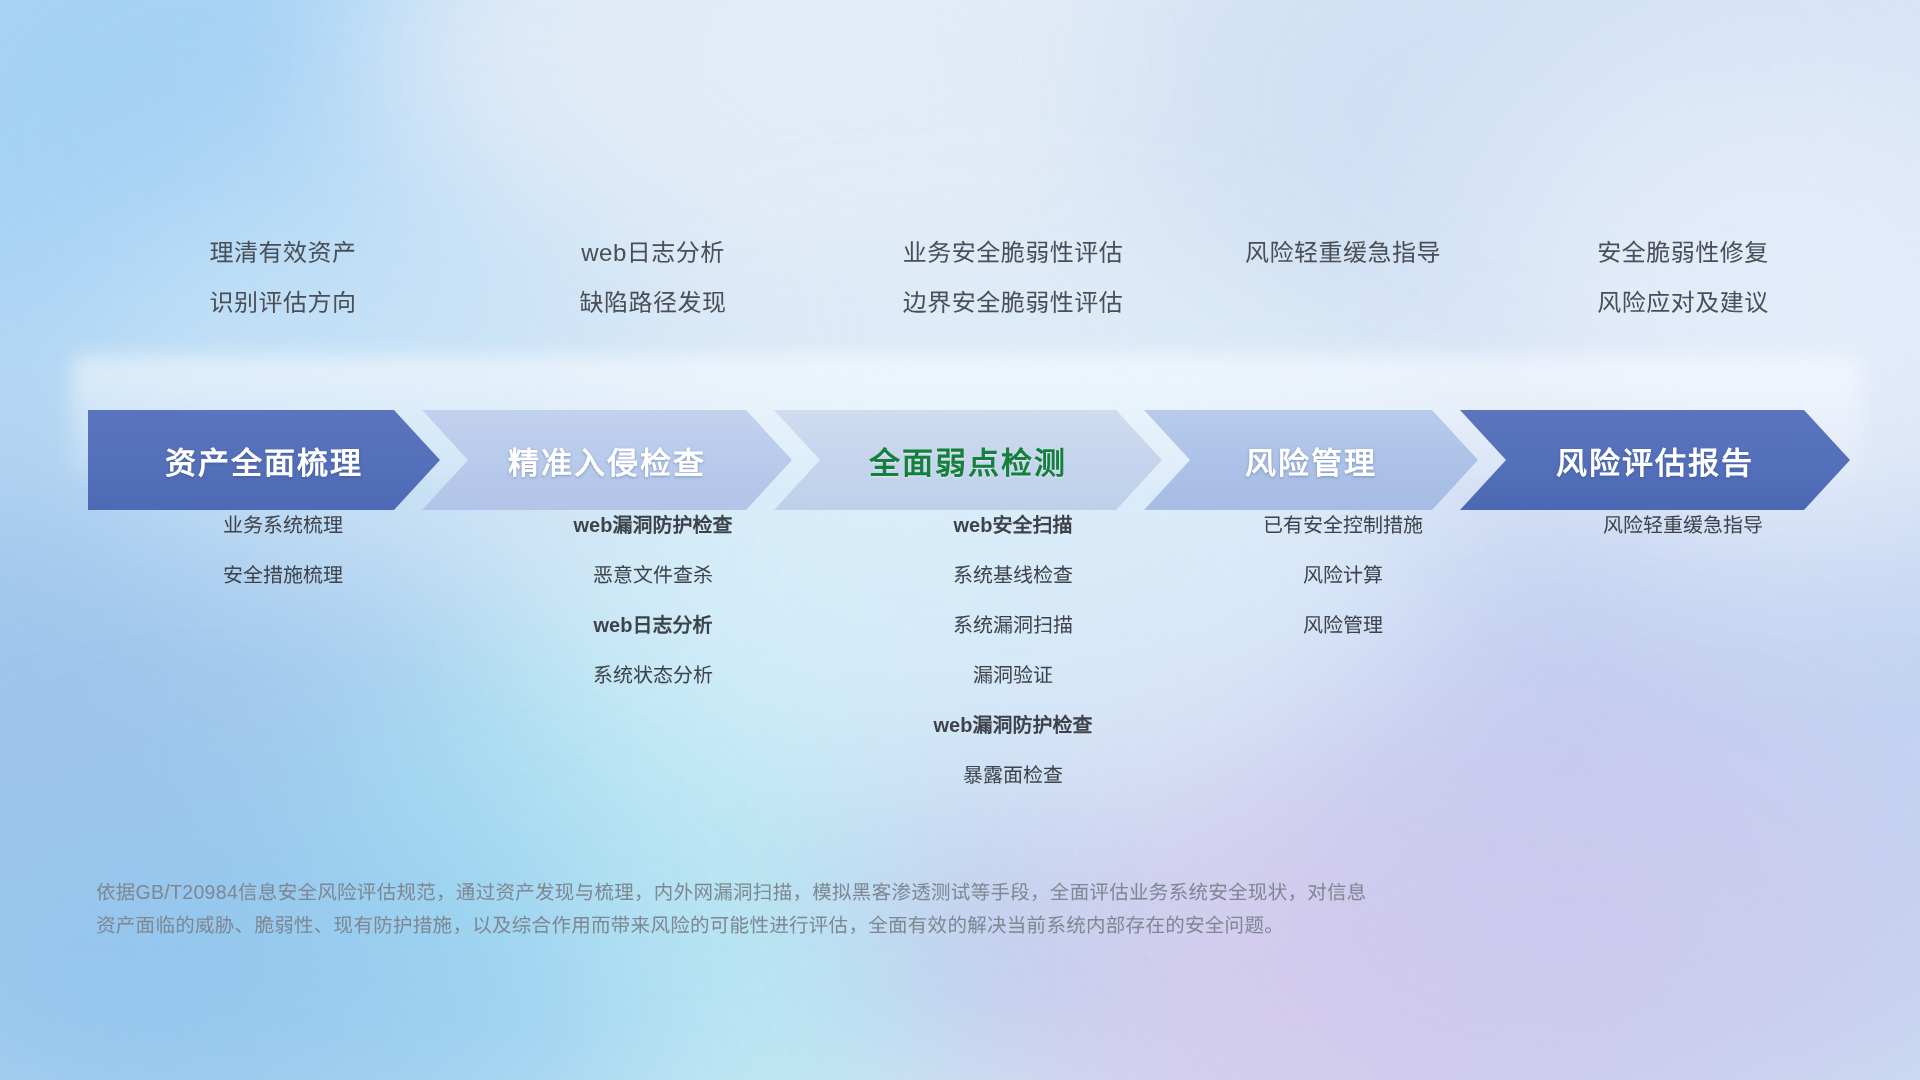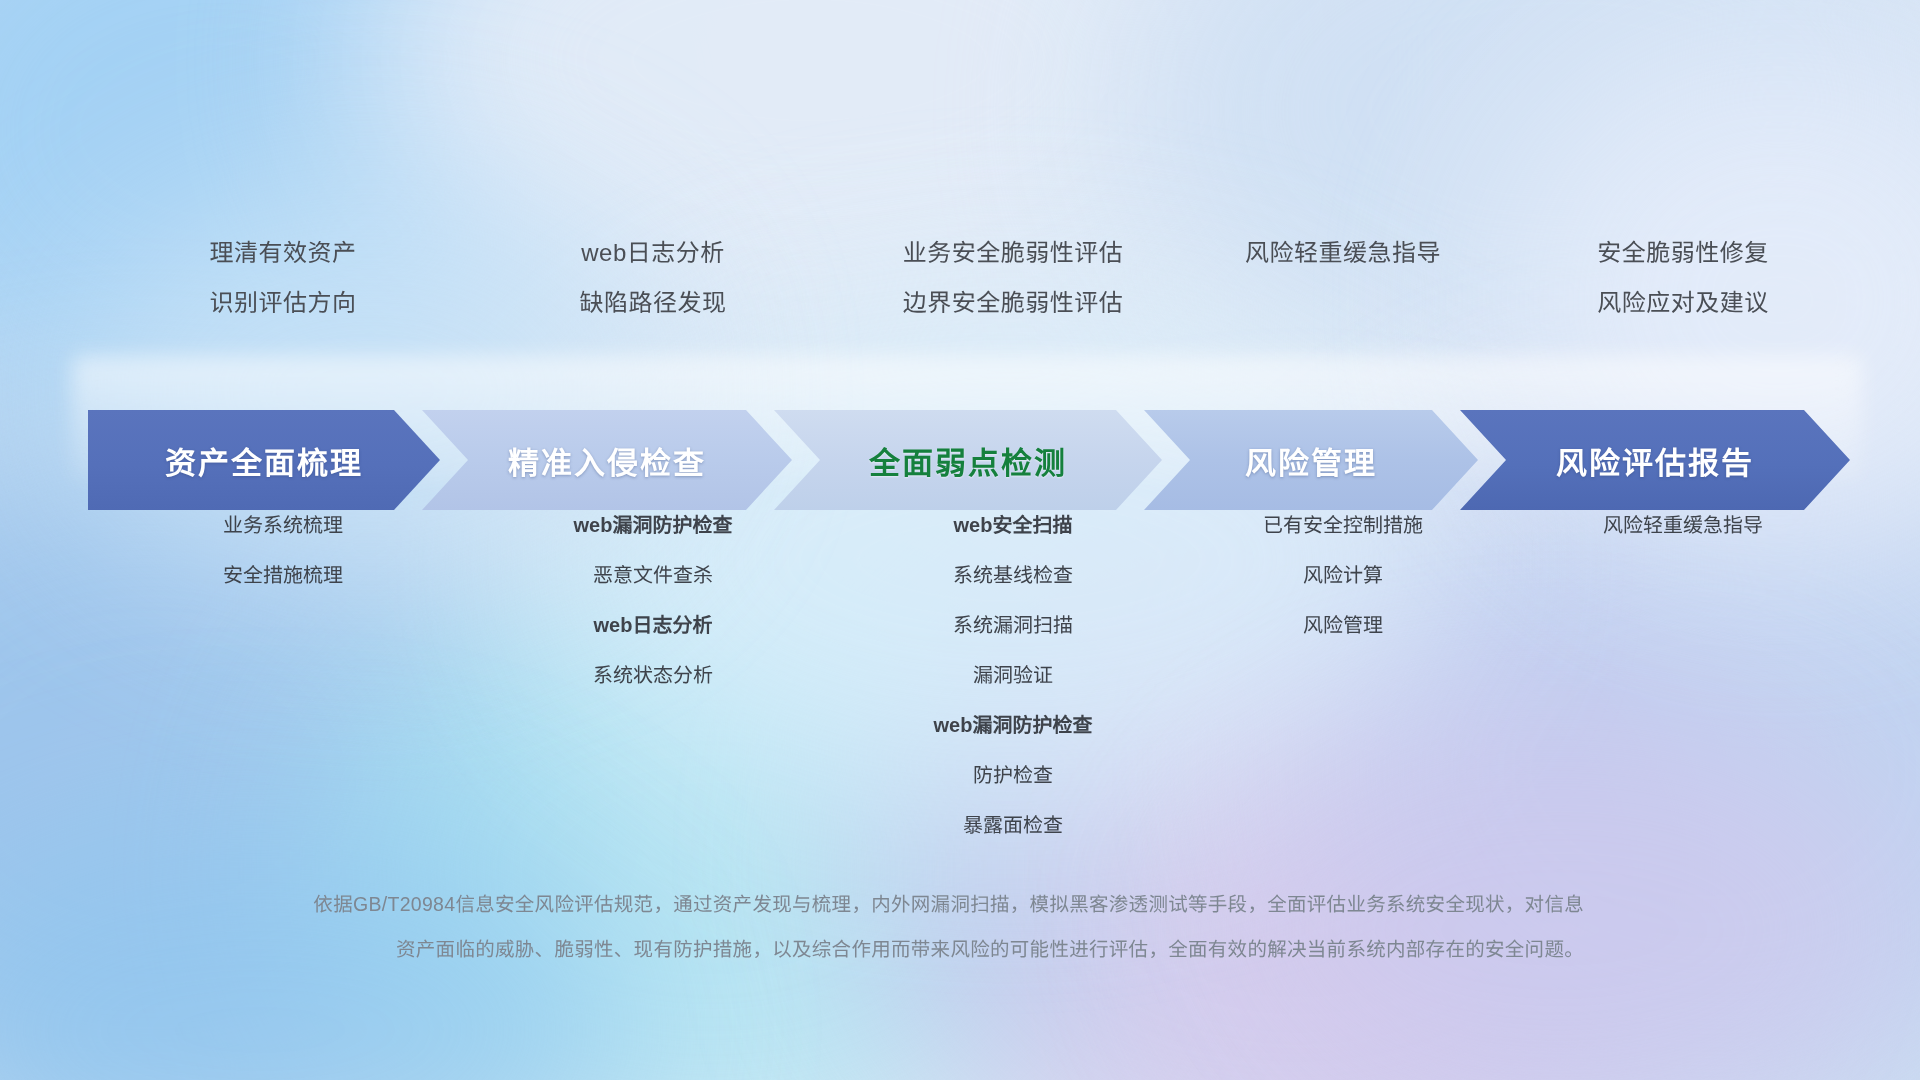--- a/index.html
+++ b/index.html
@@ -169,21 +169,21 @@
   .footer {
     position: absolute;
     left: 96px;
     top: 876px;
     width: 1500px;
     font-size: 19.5px;
     line-height: 33px;
     color: #7e8792;
     letter-spacing: .3px;
   }
-  .footer p { margin: 12px; text-align: right; }
+  .footer p { margin: 0; }
 </style>
 </head>
 <body>
 
 <div id="stage">
 
   <div class="bg-layer bg-base"></div>
   <div class="bg-layer">
     <div class="blob b1"></div>
       <div class="blob b2"></div>
@@ -266,21 +266,20 @@
         <div class="item strong-latin">web日志分析</div>
         <div class="item">系统状态分析</div>
       </div>
 
       <div class="list-col c3">
         <div class="item strong-latin">web安全扫描</div>
         <div class="item">系统基线检查</div>
         <div class="item">系统漏洞扫描</div>
         <div class="item">漏洞验证</div>
         <div class="item strong-latin">web漏洞防护检查</div>
-        <div class="item">防护检查</div>
         <div class="item">暴露面检查</div>
       </div>
 
       <div class="list-col c4">
         <div class="item">已有安全控制措施</div>
         <div class="item">风险计算</div>
         <div class="item">风险管理</div>
       </div>
 
       <div class="list-col c5">

